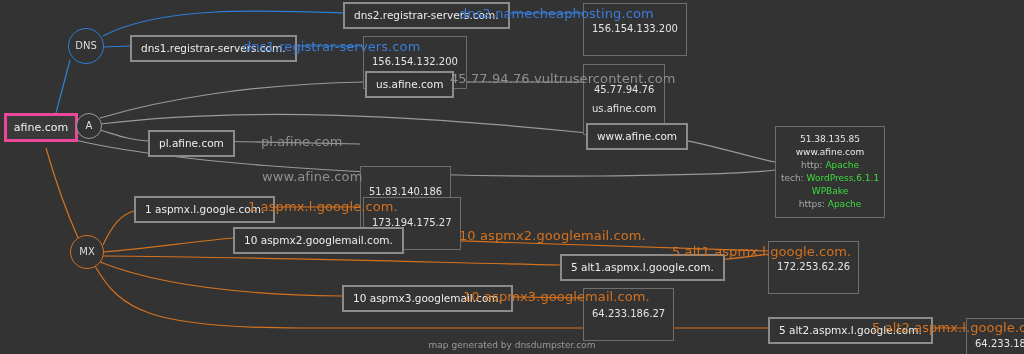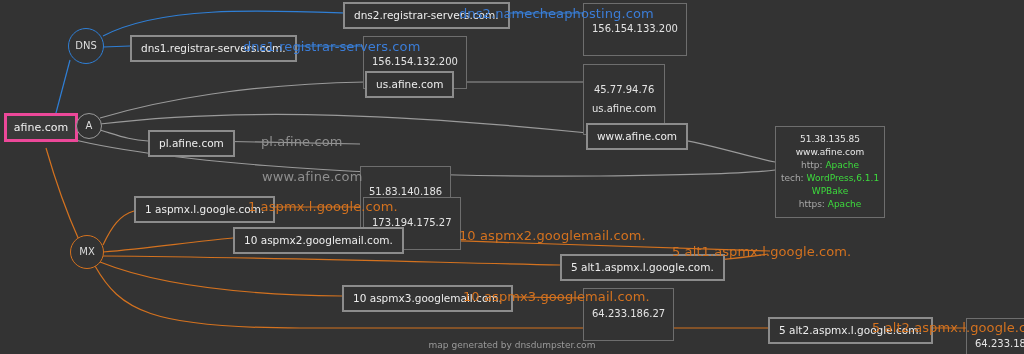--- a/index.html
+++ b/index.html
@@ -232,37 +232,41 @@
     <span class="line">173.194.175.27</span>
   </div>
 
   <div class="node node-box" style="left:233px; top:227px;">
     <span>10 aspmx2.googlemail.com.</span>
   </div>
 
   <div class="node node-box" style="left:560px; top:254px;">
     <span>5 alt1.aspmx.l.google.com.</span>
   </div>
+  <div class="node node-ip" style="left:768px; top:241px;">
+    <span class="line">172.253.62.26</span>
+  </div>
 
   <div class="node node-box" style="left:342px; top:285px;">
     <span>10 aspmx3.googlemail.com.</span>
   </div>
   <div class="node node-ip" style="left:583px; top:288px;">
     <span class="line">64.233.186.27</span>
   </div>
 
   <div class="node node-box" style="left:768px; top:317px;">
     <span>5 alt2.aspmx.l.google.com.</span>
   </div>
   <div class="node node-ip" style="left:966px; top:318px;">
     <span class="line">64.233.186.26</span>
   </div>
 
   <div class="edge-label blue" style="left:459px; top:6px;">dns2.namecheaphosting.com</div>
   <div class="edge-label blue" style="left:243px; top:39px;">dns1.registrar-servers.com</div>
+  <div class="edge-label grey" style="left:450px; top:71px;">45.77.94.76.vultrusercontent.com</div>
   <div class="edge-label grey" style="left:261px; top:134px;">pl.afine.com</div>
   <div class="edge-label grey" style="left:262px; top:169px;">www.afine.com</div>
   <div class="edge-label orange" style="left:248px; top:199px;">1 aspmx.l.google.com.</div>
   <div class="edge-label orange" style="left:459px; top:228px;">10 aspmx2.googlemail.com.</div>
   <div class="edge-label orange" style="left:672px; top:244px;">5 alt1.aspmx.l.google.com.</div>
   <div class="edge-label orange" style="left:463px; top:289px;">10 aspmx3.googlemail.com.</div>
   <div class="edge-label orange" style="left:872px; top:320px;">5 alt2.aspmx.l.google.com.</div>
 
   <div class="footer">map generated by dnsdumpster.com</div>
 

